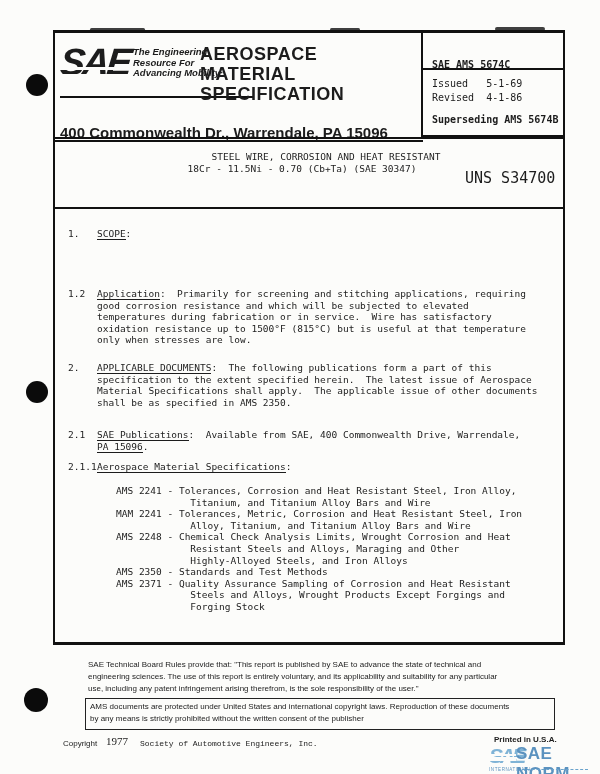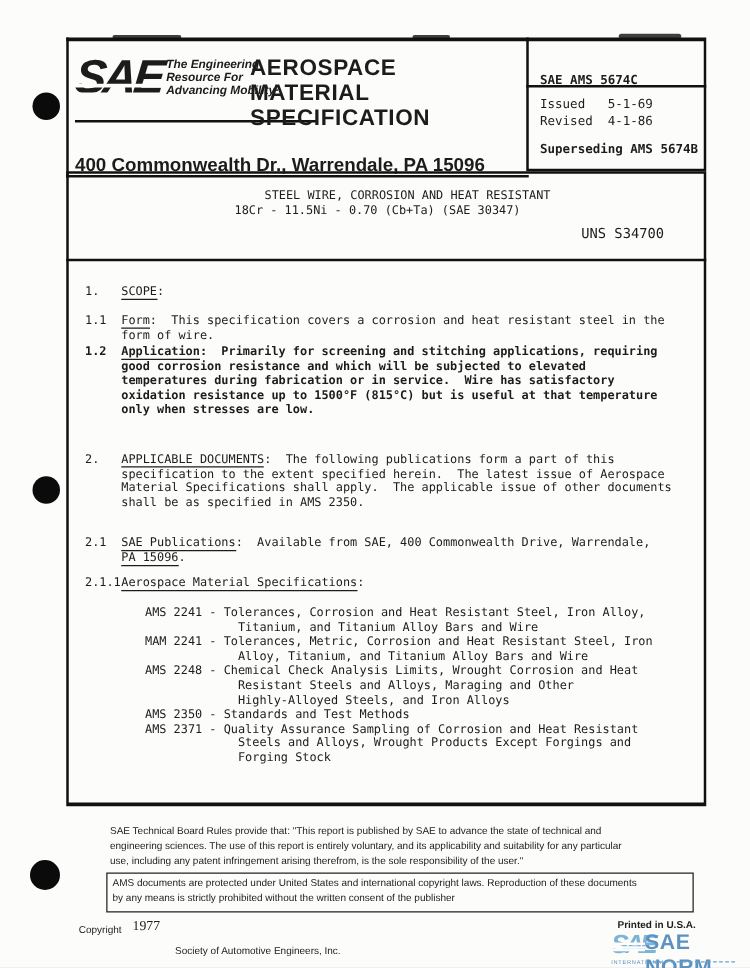--- a/index.html
+++ b/index.html
@@ -25,35 +25,35 @@
   .doc-type{left:200px;top:44px;width:208px;font-weight:bold;font-size:18px;letter-spacing:.5px;line-height:20px;}
   .submitted{left:150px;top:117px;width:262px;text-align:right;font-size:8px;}
   .spec-number{left:432px;top:45px;font-size:10px;font-weight:bold;margin-top:14px;}
   .issued-block{left:432px;top:77px;font-size:10px;line-height:14px;white-space:pre;}
   .superseding{left:432px;top:114px;font-size:10px;font-weight:bold;}
   
   .main-box{left:53px;top:137px;width:512px;height:508px;box-sizing:border-box;
             border-left:2px solid #111;border-right:2px solid #111;border-top:2px solid #111;border-bottom:3px solid #111;}
   .title1{left:53px;top:151px;width:498px;text-align:center;font-size:9.5px;padding-left:24px;}
   .title2{left:53px;top:163px;width:498px;text-align:center;font-size:9.5px;}
-  .uns{left:465px;top:180px;font-size:11px;}
+  .uns{left:465px;top:169px;font-size:15px;}
   .title-divider{left:53px;top:207px;width:512px;height:2px;background:#111;}
   
   .sec{position:absolute;left:68px;display:flex;font-size:9.5px;line-height:11.6px;}
   .sec .num{min-width:29px;flex:none;white-space:pre;}
   .sec .sectext{white-space:pre-wrap;width:452px;}
   .head{border-bottom:1px solid #1c1c1c;}
   .doc-list{left:116px;top:485px;font-size:9.5px;line-height:11.6px;white-space:pre;margin:0;}
   
   .quote{left:88px;top:659px;width:458px;font-size:8px;line-height:12px;white-space:pre-wrap;}
   .ams-box{left:85px;top:698px;width:460px;height:26px;border:1.5px solid #222;padding:2px 4px;
            font-size:8px;line-height:11.5px;white-space:pre-wrap;}
   .copyright-word{left:63px;top:739px;font-size:8px;}
   .copyright-year{left:106px;top:735px;font-size:11px;font-family:"Liberation Serif",serif;}
-  .copyright-soc{left:140px;top:756px;font-size:8px;}
+  .copyright-soc{left:140px;top:739px;font-size:8px;font-family:Liberation Mono, monospace;}
   .printed{left:494px;top:735px;font-size:8px;font-weight:bold;}
   
   .wm-glyph{left:489px;top:745px;font-style:italic;font-weight:bold;font-size:21px;letter-spacing:-3px;line-height:22px;}
   .wm-stripe{position:absolute;height:2px;background:#fcfcfa;}
   .wm-text{left:516px;top:744px;font-weight:bold;font-size:17px;letter-spacing:.5px;}
   .wm-intl{left:489px;top:767px;font-size:4.5px;letter-spacing:.6px;}
   .wm-rule{left:522px;top:769px;width:66px;height:0;border-top:1px dashed #6aa3cc;}
 </style>
 </head>
 <body>
@@ -101,27 +101,22 @@
   <div class="abs title1 mono">STEEL WIRE, CORROSION AND HEAT RESISTANT</div>
   <div class="abs title2 mono">18Cr - 11.5Ni - 0.70 (Cb+Ta) (SAE 30347)</div>
   <div class="abs uns mono">UNS S34700</div>
   <div class="abs title-divider"></div>
 
   <div class="sec mono" style="top:228px;">
     <span class="num">1.</span>
     <div class="sectext"><span class="head">SCOPE</span><span>:</span></div>
   </div>
 
-  <div class="sec mono" style="top:251px;">
-    <span class="num">1.1</span>
-    <div class="sectext"><span class="head">Form</span><span>:  This specification covers a corrosion and heat resistant steel in the
-form of wire.</span></div>
-  </div>
 
-  <div class="sec mono" style="top:276px;font-weight:bold;">
+  <div class="sec mono" style="top:288px;">
     <span class="num">1.2</span>
     <div class="sectext"><span class="head">Application</span><span>:  Primarily for screening and stitching applications, requiring
 good corrosion resistance and which will be subjected to elevated
 temperatures during fabrication or in service.  Wire has satisfactory
 oxidation resistance up to 1500°F (815°C) but is useful at that temperature
 only when stresses are low.</span></div>
   </div>
 
   <div class="sec mono" style="top:362px;">
     <span class="num">2.</span>

